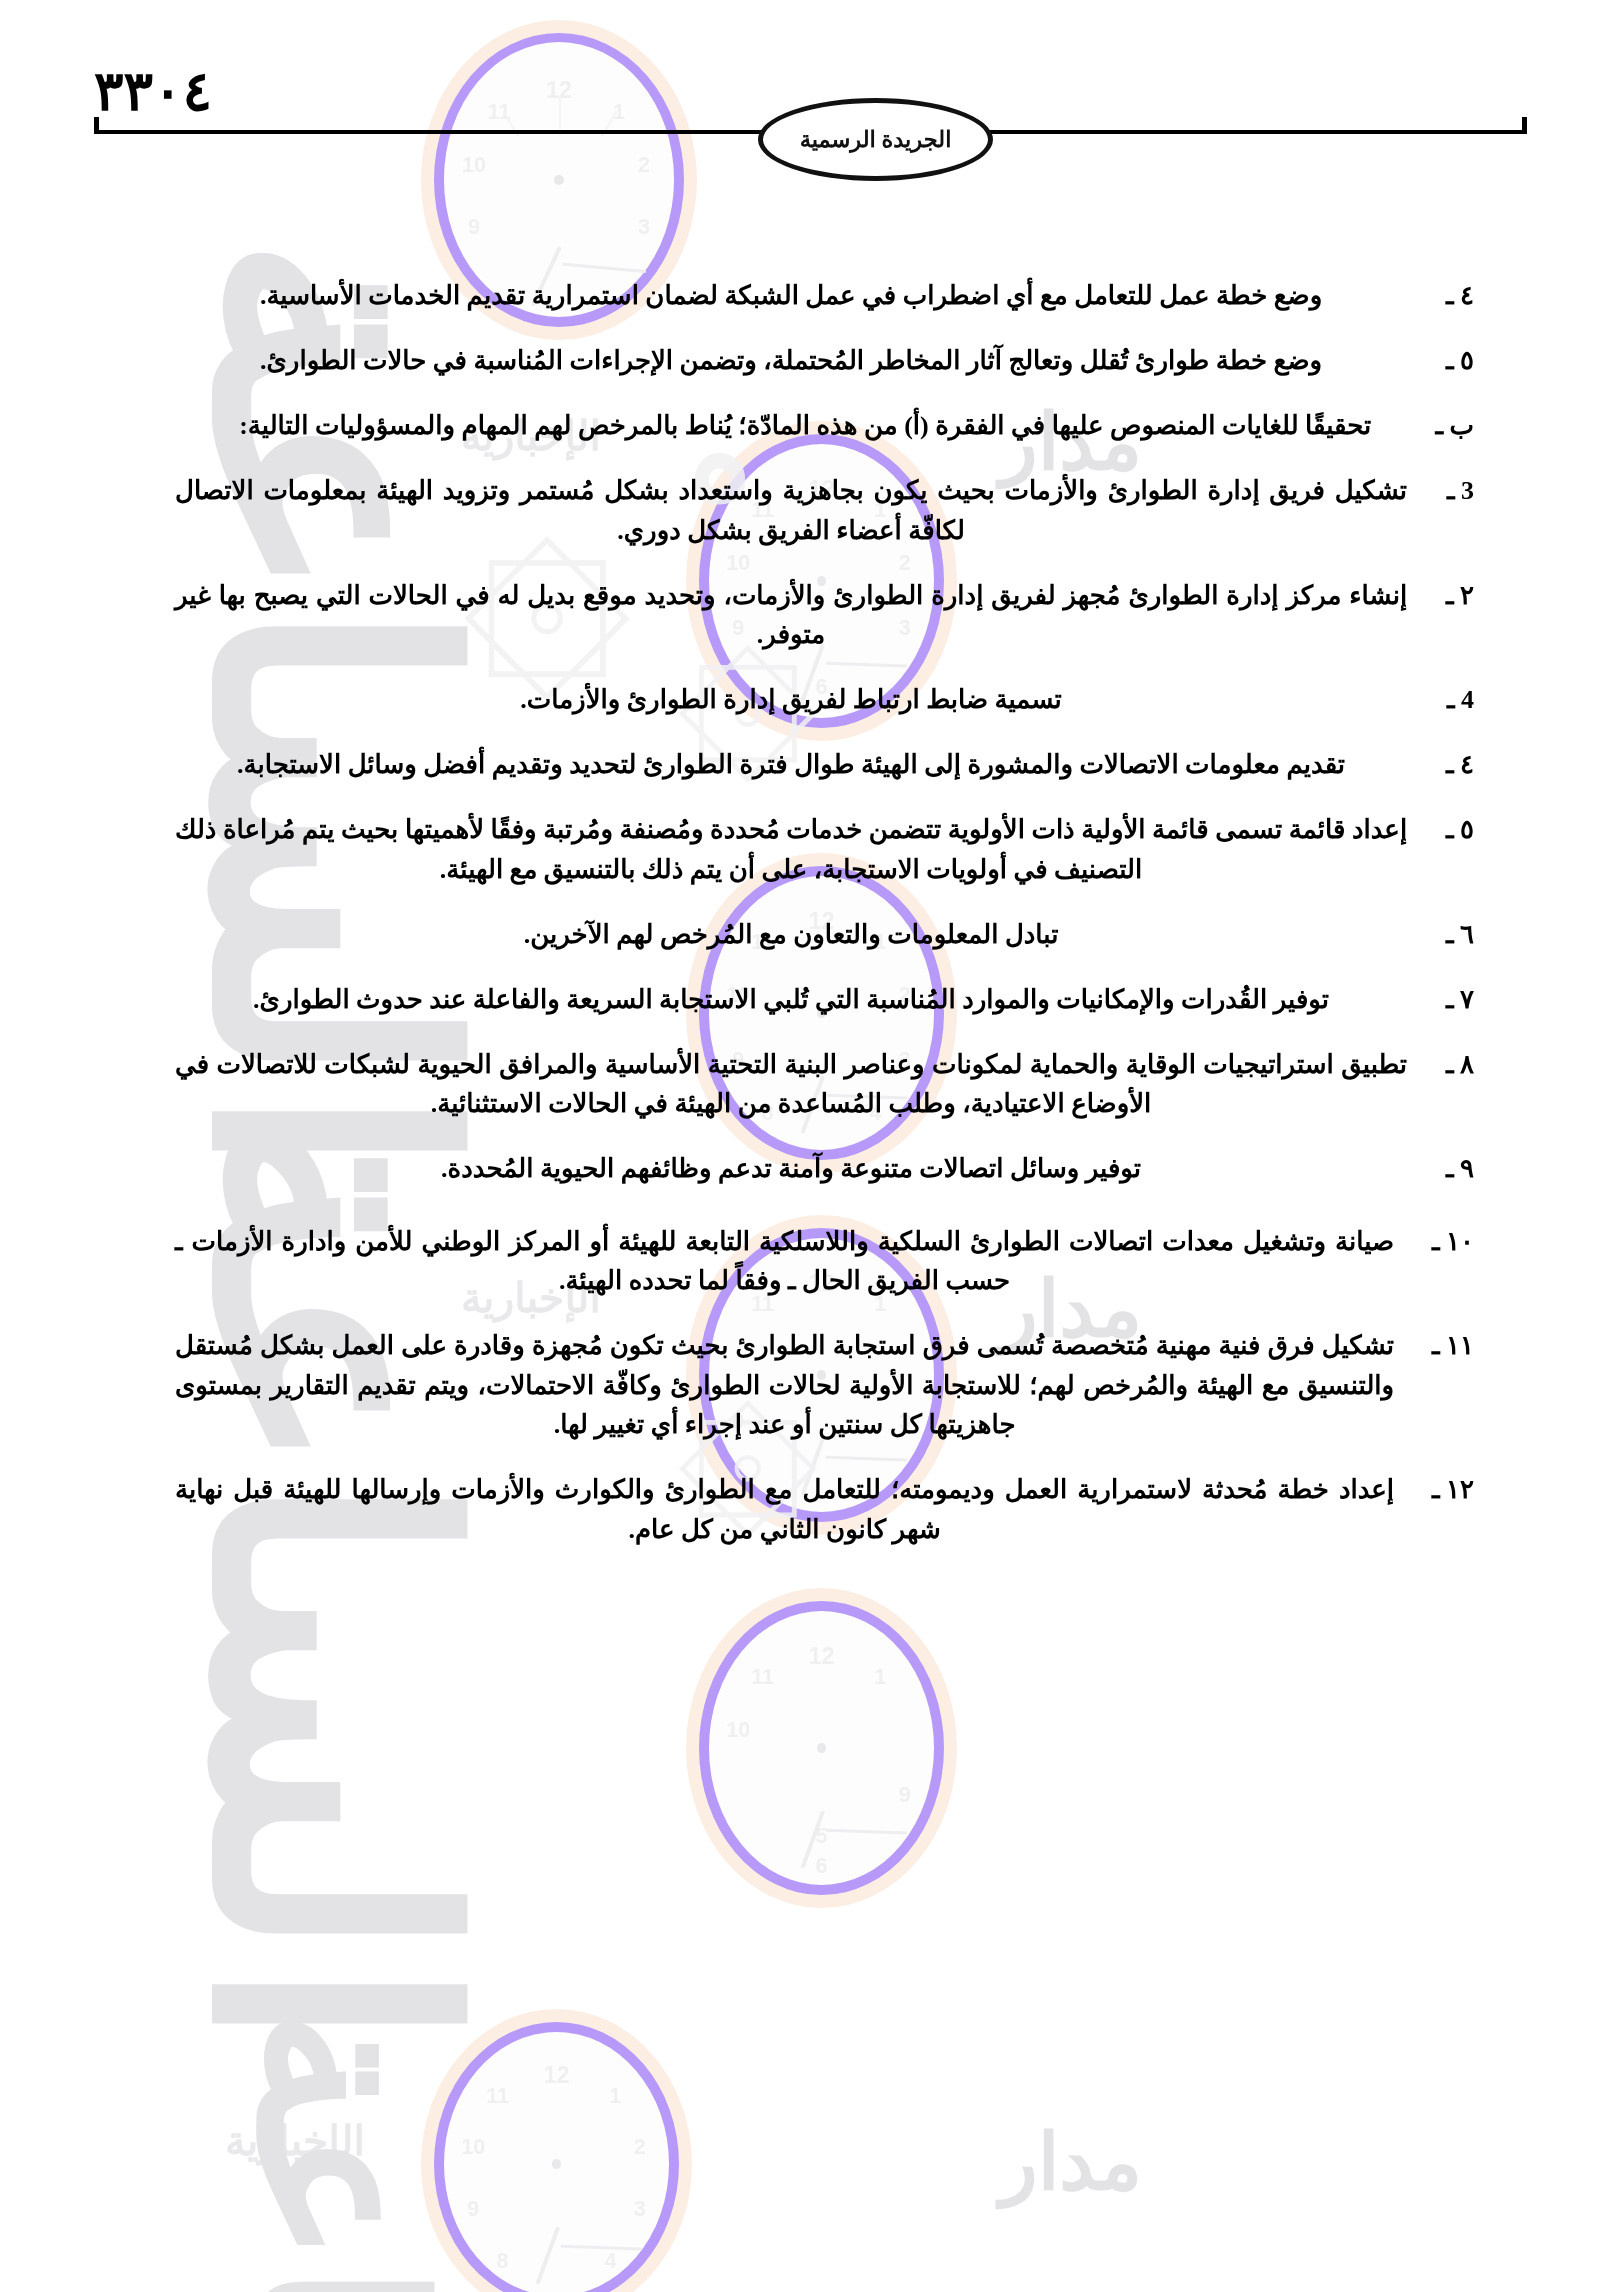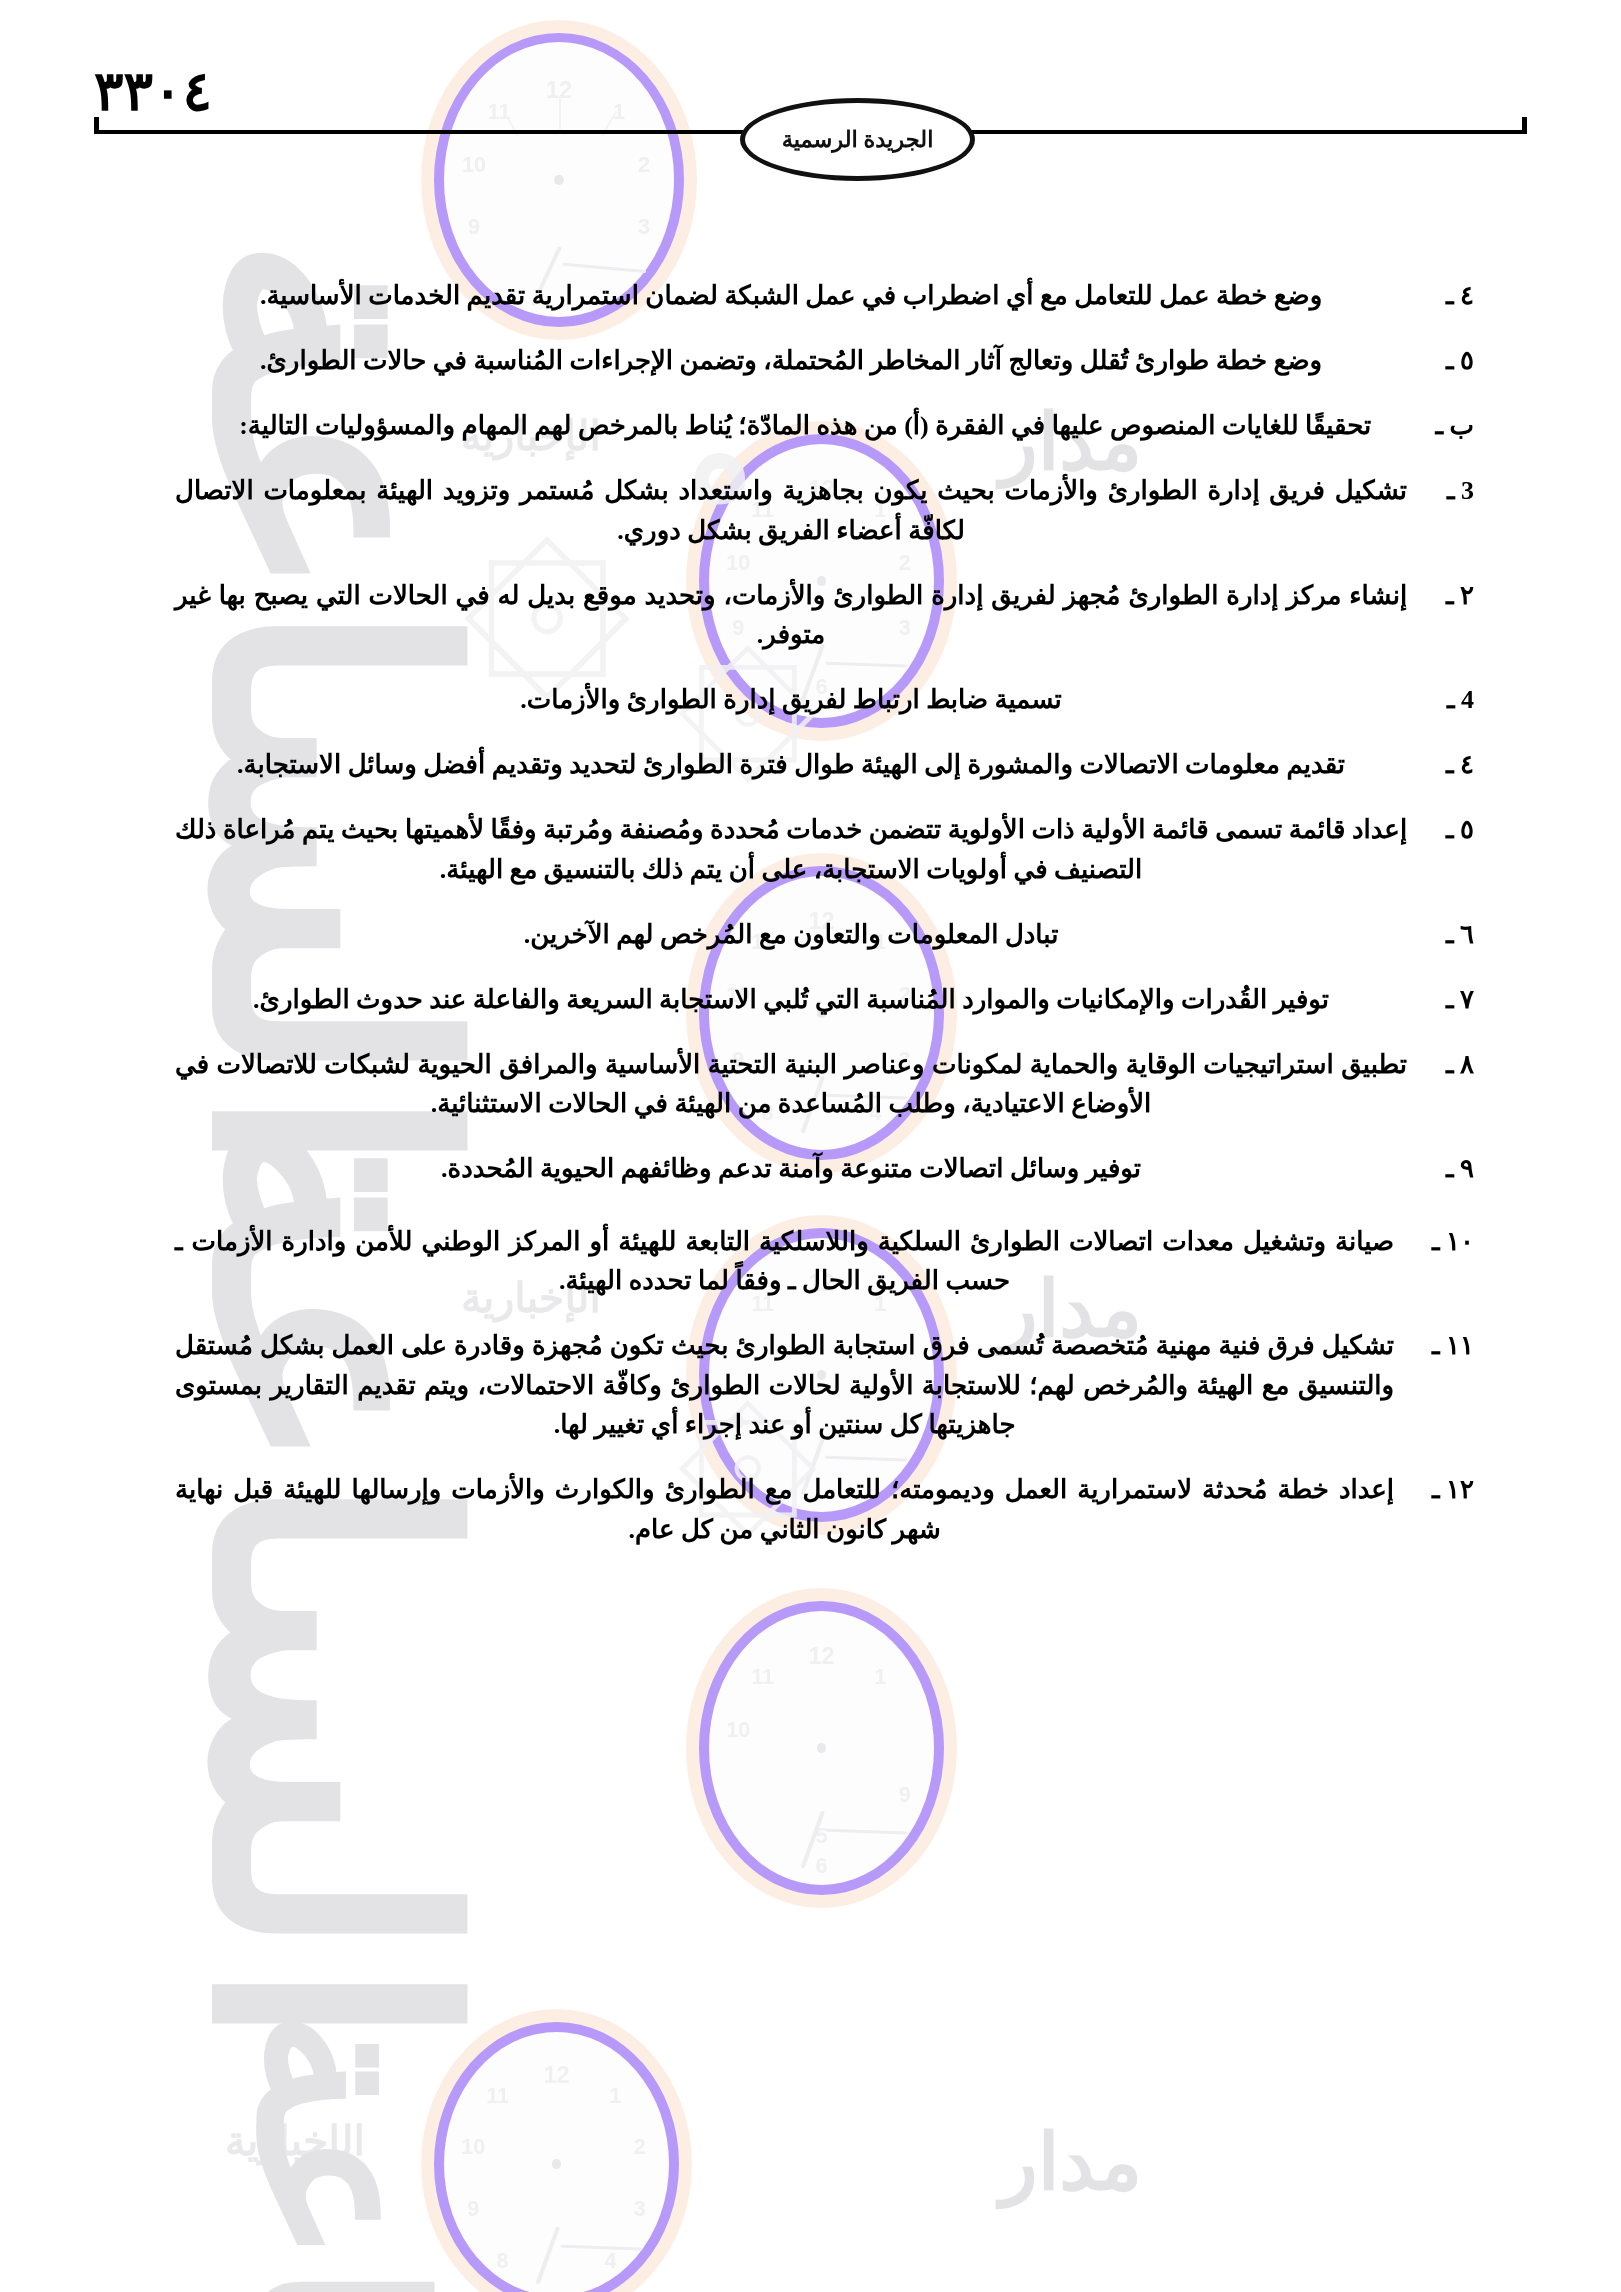--- a/index.html
+++ b/index.html
@@ -114,21 +114,21 @@
     width: 4.9px;
     height: 17.6px;
     background: #000;
   }
   .head-rule::before { right: 0; }
   .head-rule::after  { left: 0; }
 
   .gazette-badge {
     position: absolute;
     top: -7.8px;
-    right: 552px;
+    right: 534px;
     width: 225px;
     height: 73px;
     border: 5.9px solid #111;
     border-radius: 50%;
     background: #fff;
     display: flex;
     align-items: center;
     justify-content: center;
     z-index: 4;
   }

